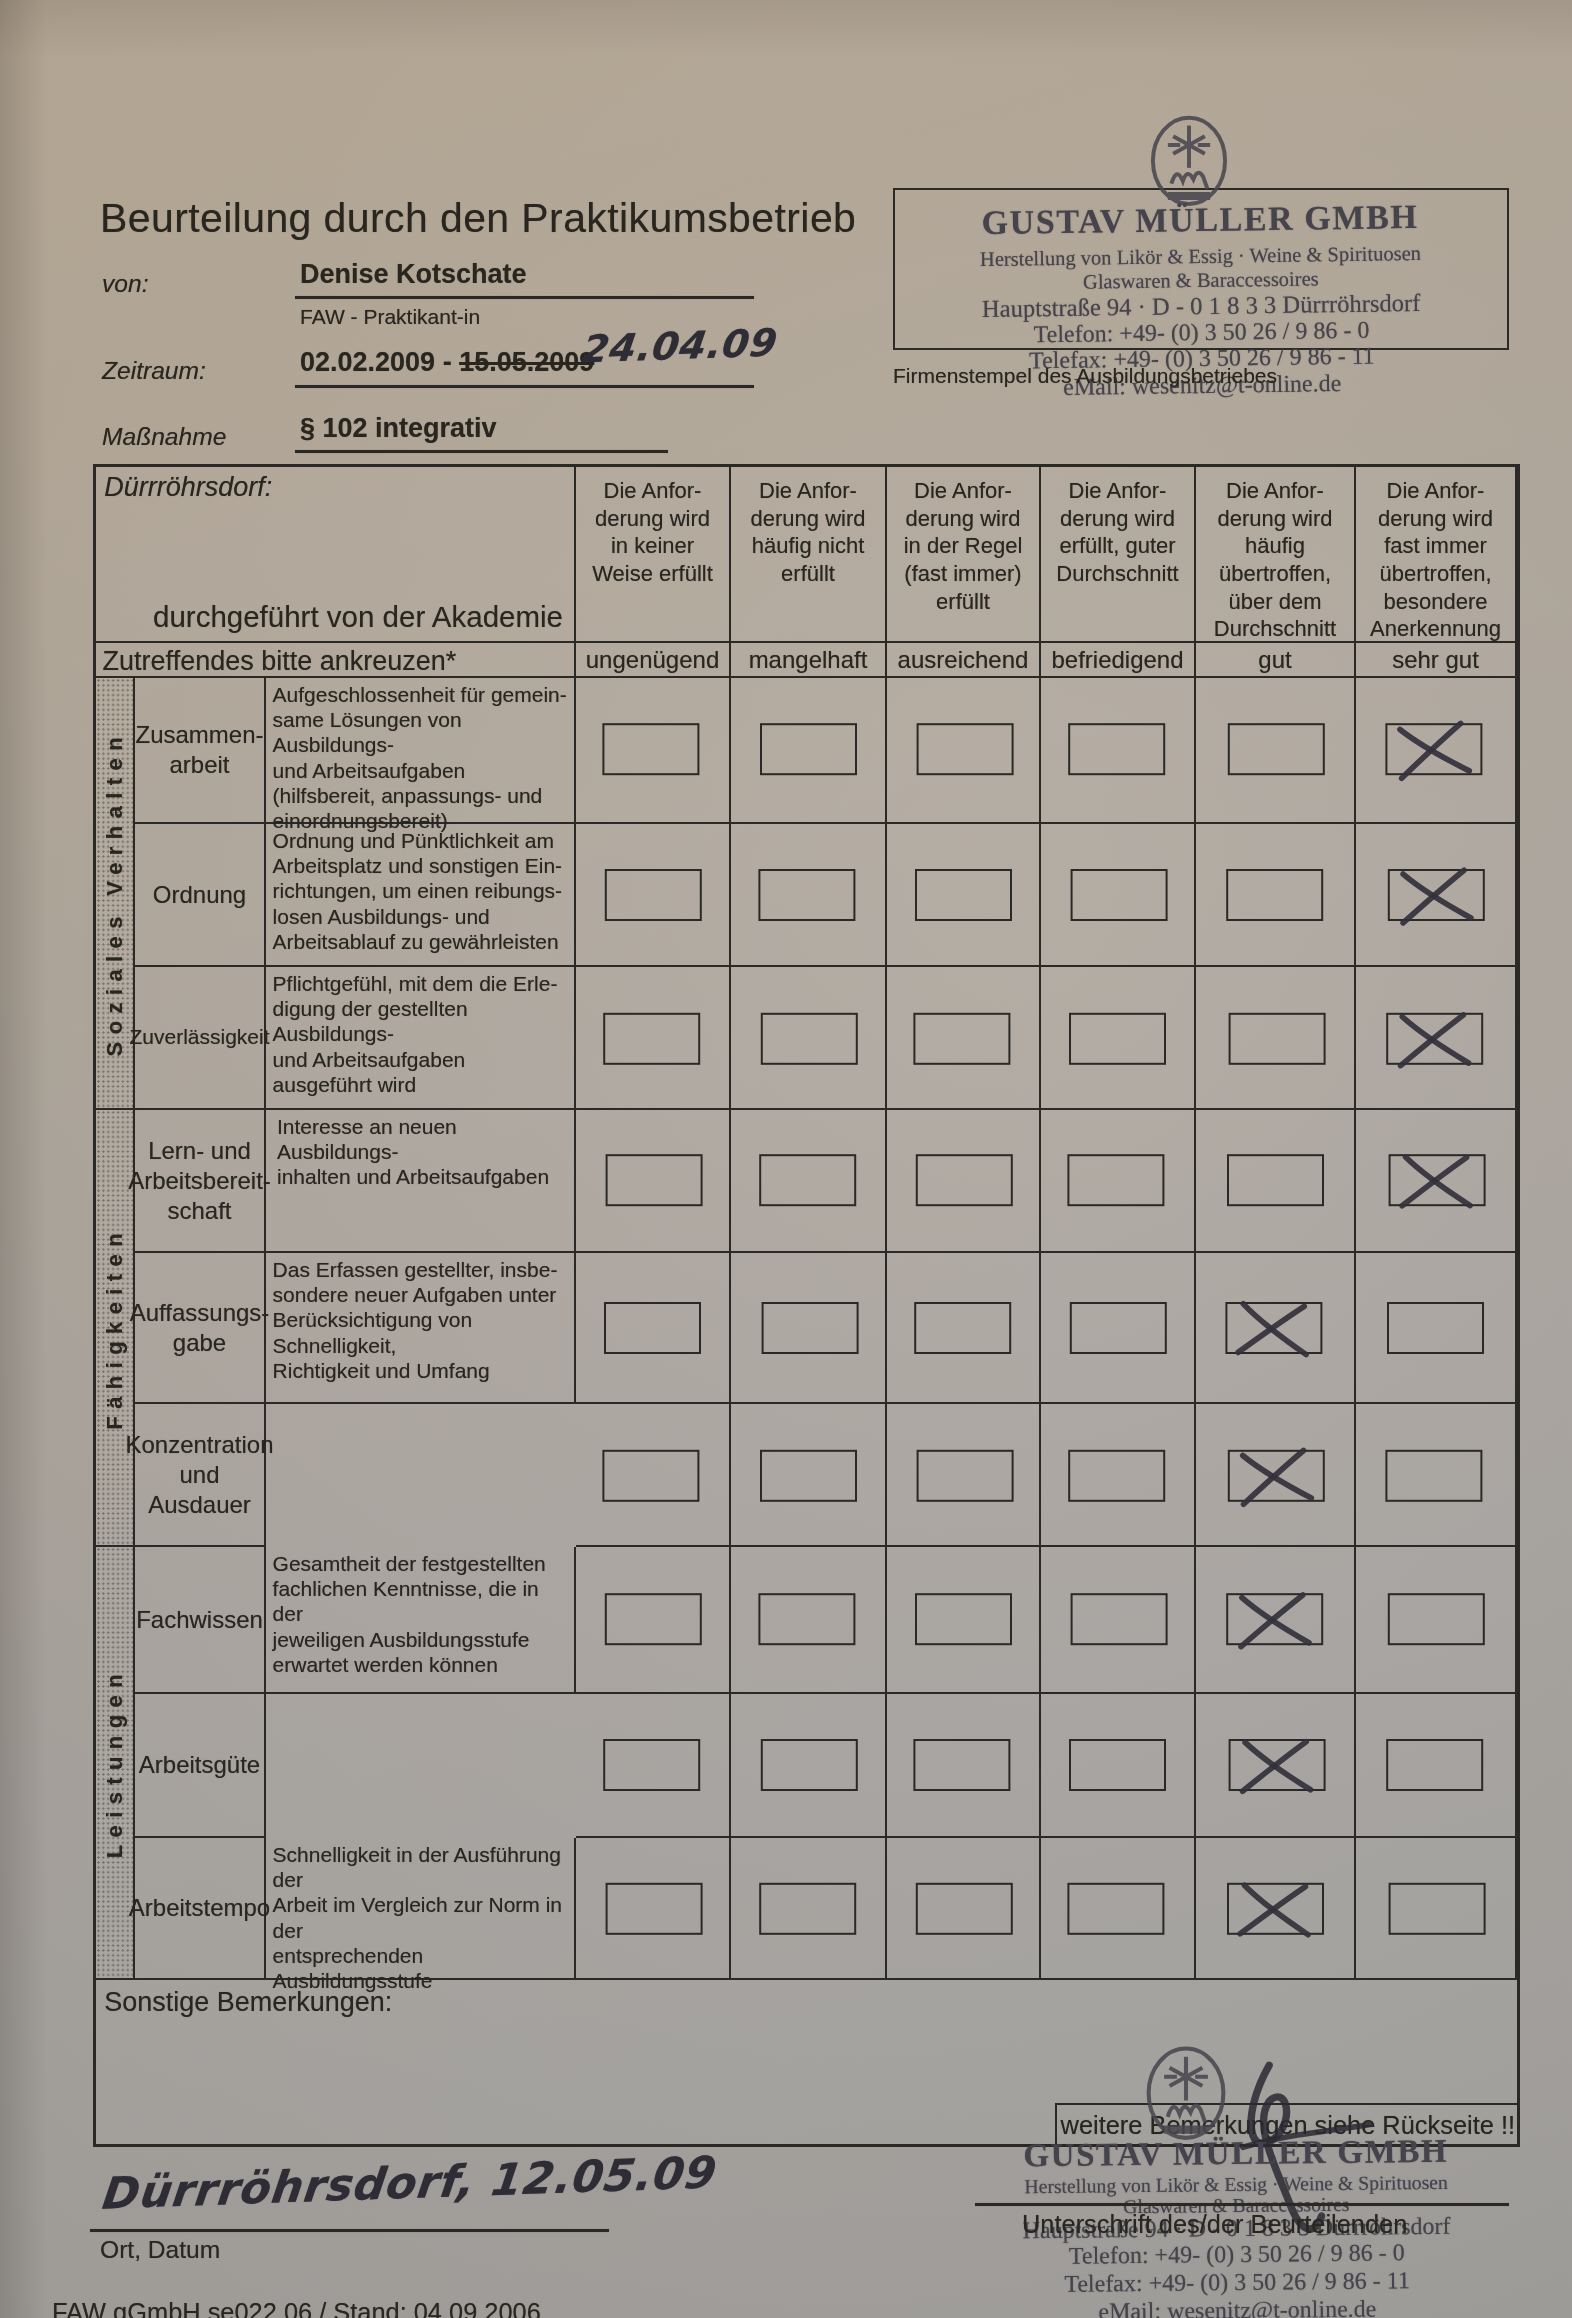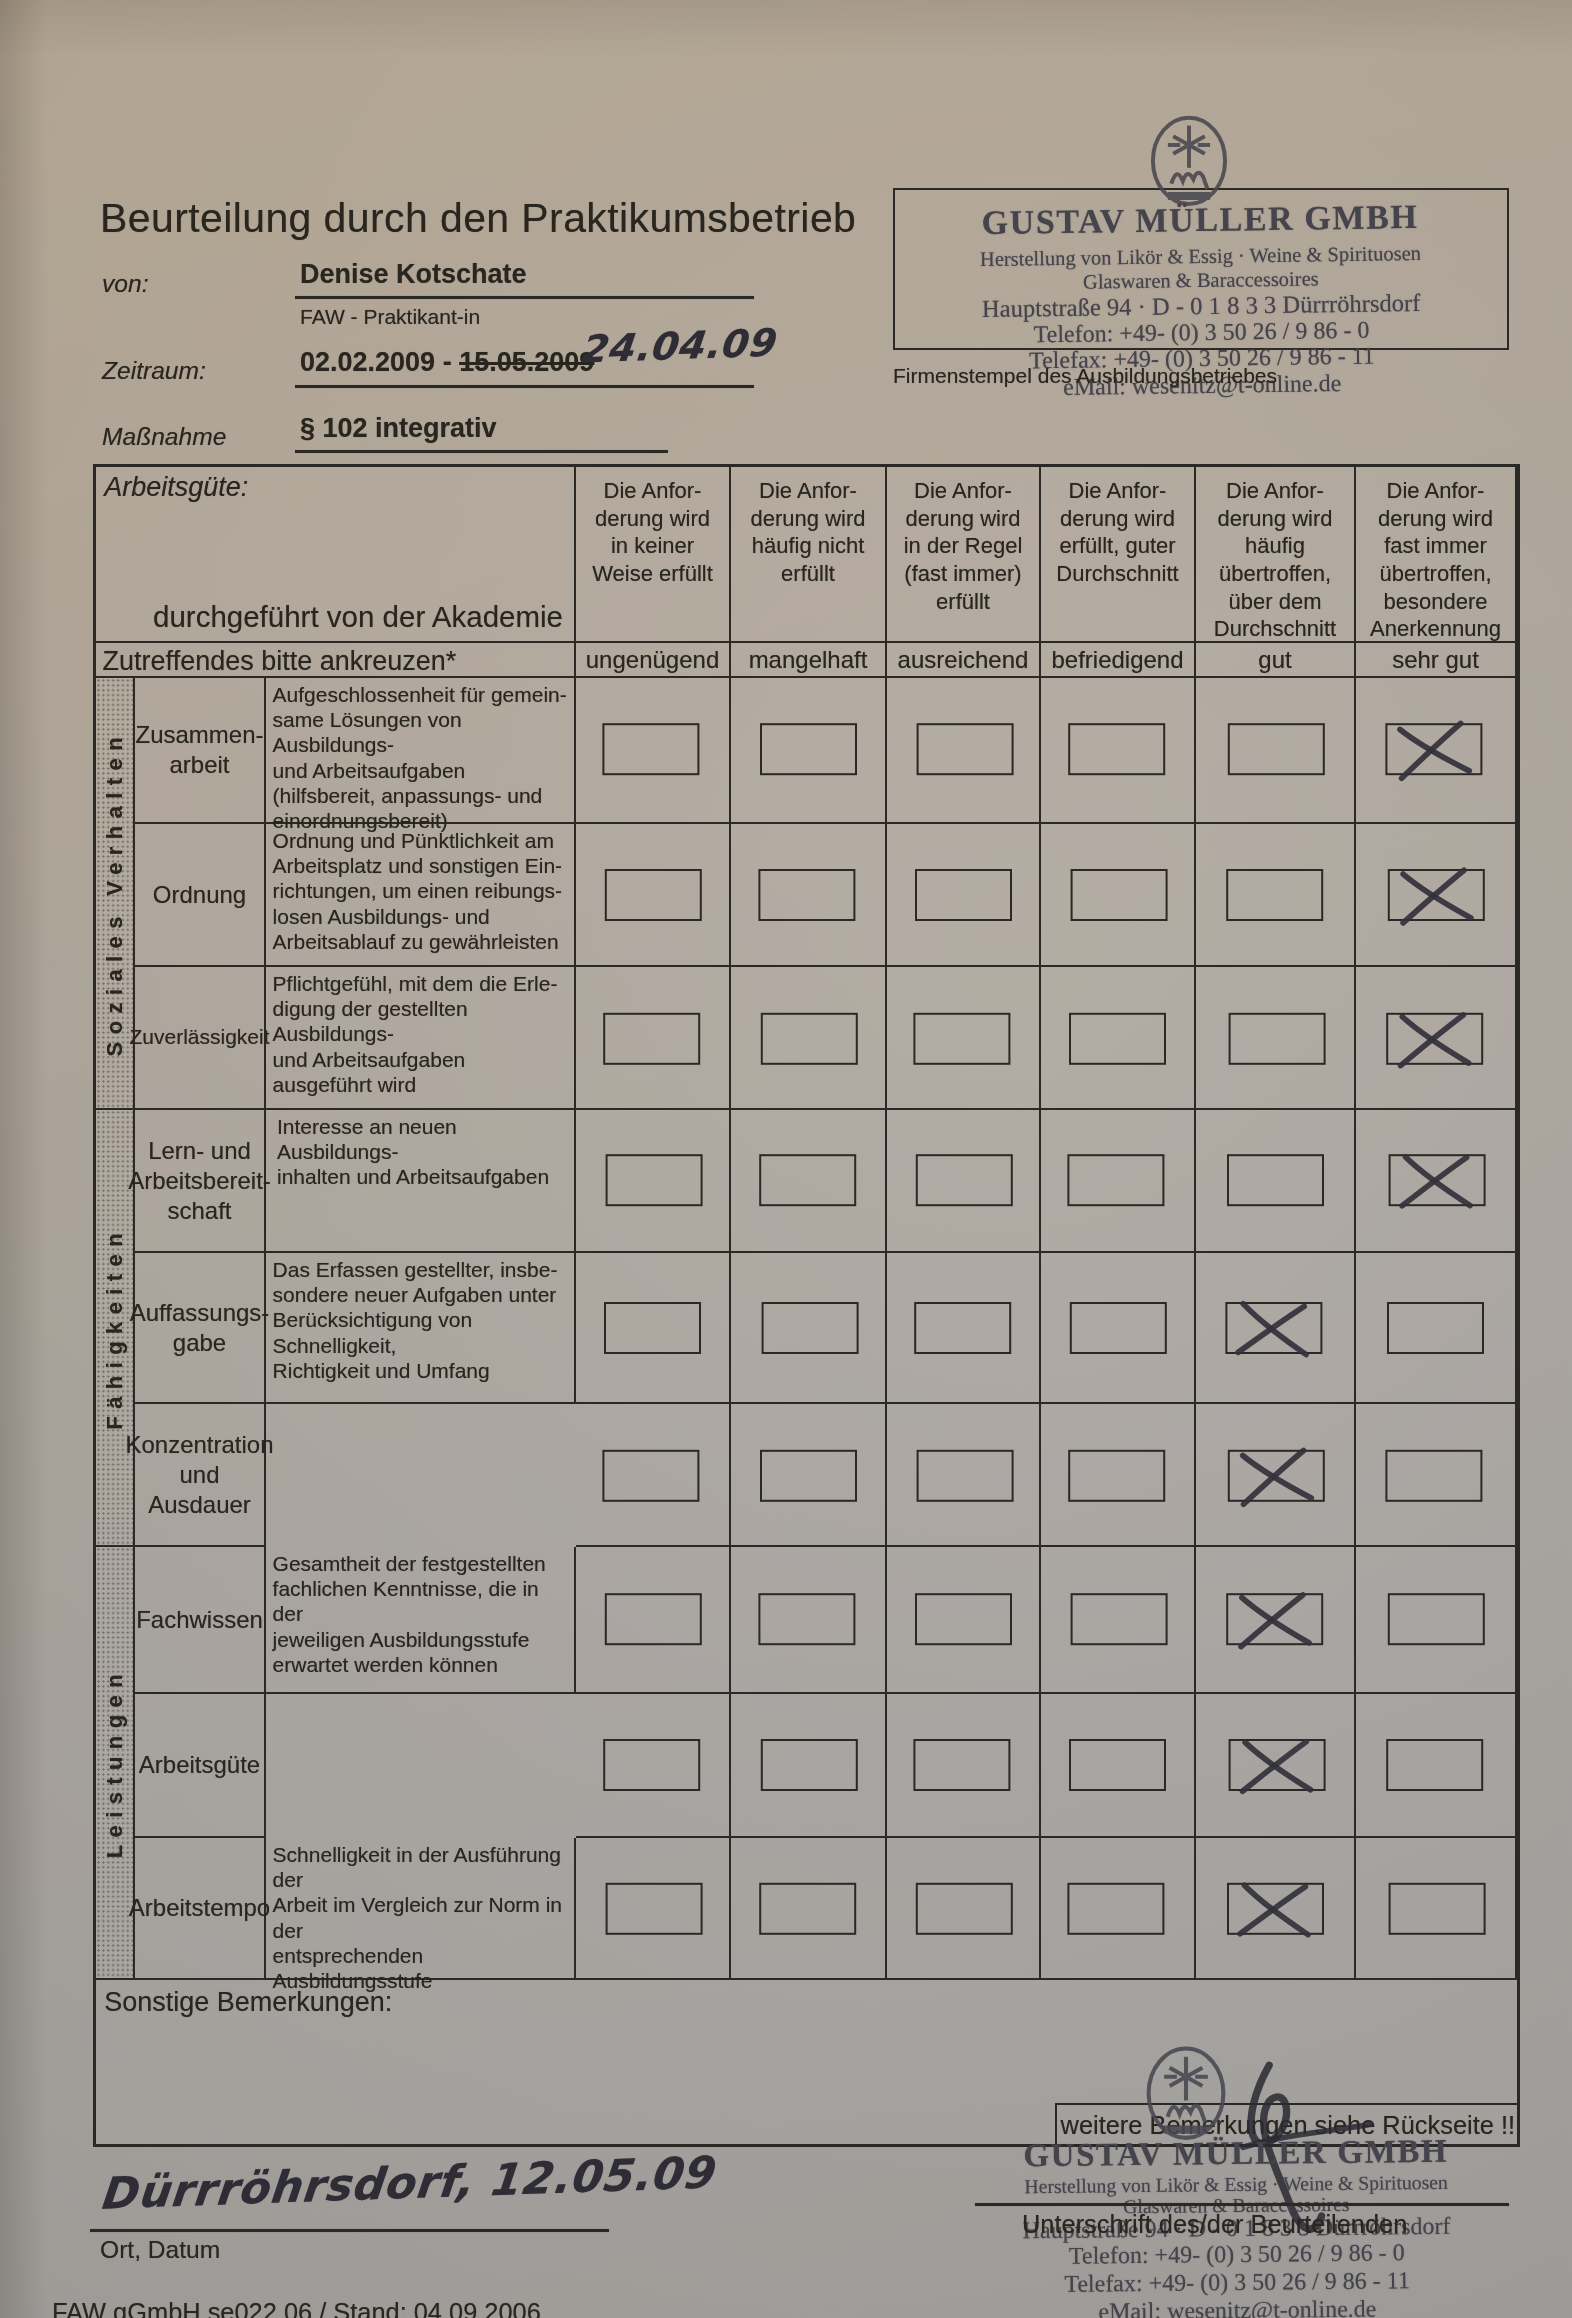--- a/index.html
+++ b/index.html
@@ -99,21 +99,21 @@
     <div style="top:81px;font-size:20.5px;">Glaswaren &amp; Baraccessoires</div>
     <div style="top:104px;font-size:24.6px;">Hauptstraße 94  ·  D - 0 1 8 3 3  Dürrröhrsdorf</div>
     <div style="top:131px;font-size:24px;">Telefon:  +49- (0) 3 50 26 / 9 86 - 0</div>
     <div style="top:157px;font-size:24px;">Telefax:  +49- (0) 3 50 26 / 9 86 - 11</div>
     <div style="top:184px;font-size:24px;">eMail: wesenitz@t-online.de</div>
   </div>
   <div class="abs ink" style="left:893px;top:364px;font-size:21px;">Firmenstempel des Ausbildungsbetriebes</div>
 
   <div class="tbl">
     <div class="cell goalcell" style="grid-column:1/4;grid-row:1;">
-      <div class="it ink" style="font-size:27px;">Arbeitsgüte:</div>
+      <div class="it ink" style="font-size:27px;">Dürrröhrsdorf:</div>
       <div class="ink" style="position:absolute;left:57px;bottom:6.6px;font-size:29.5px;">durchgeführt von der Akademie</div>
     </div>
     <div class="cell hdr pre ink" style="grid-column:4;grid-row:1;">Die Anfor-
 derung wird
 in keiner
 Weise erfüllt</div>
     <div class="cell hdr pre ink" style="grid-column:5;grid-row:1;">Die Anfor-
 derung wird
 häufig nicht
 erfüllt</div>

